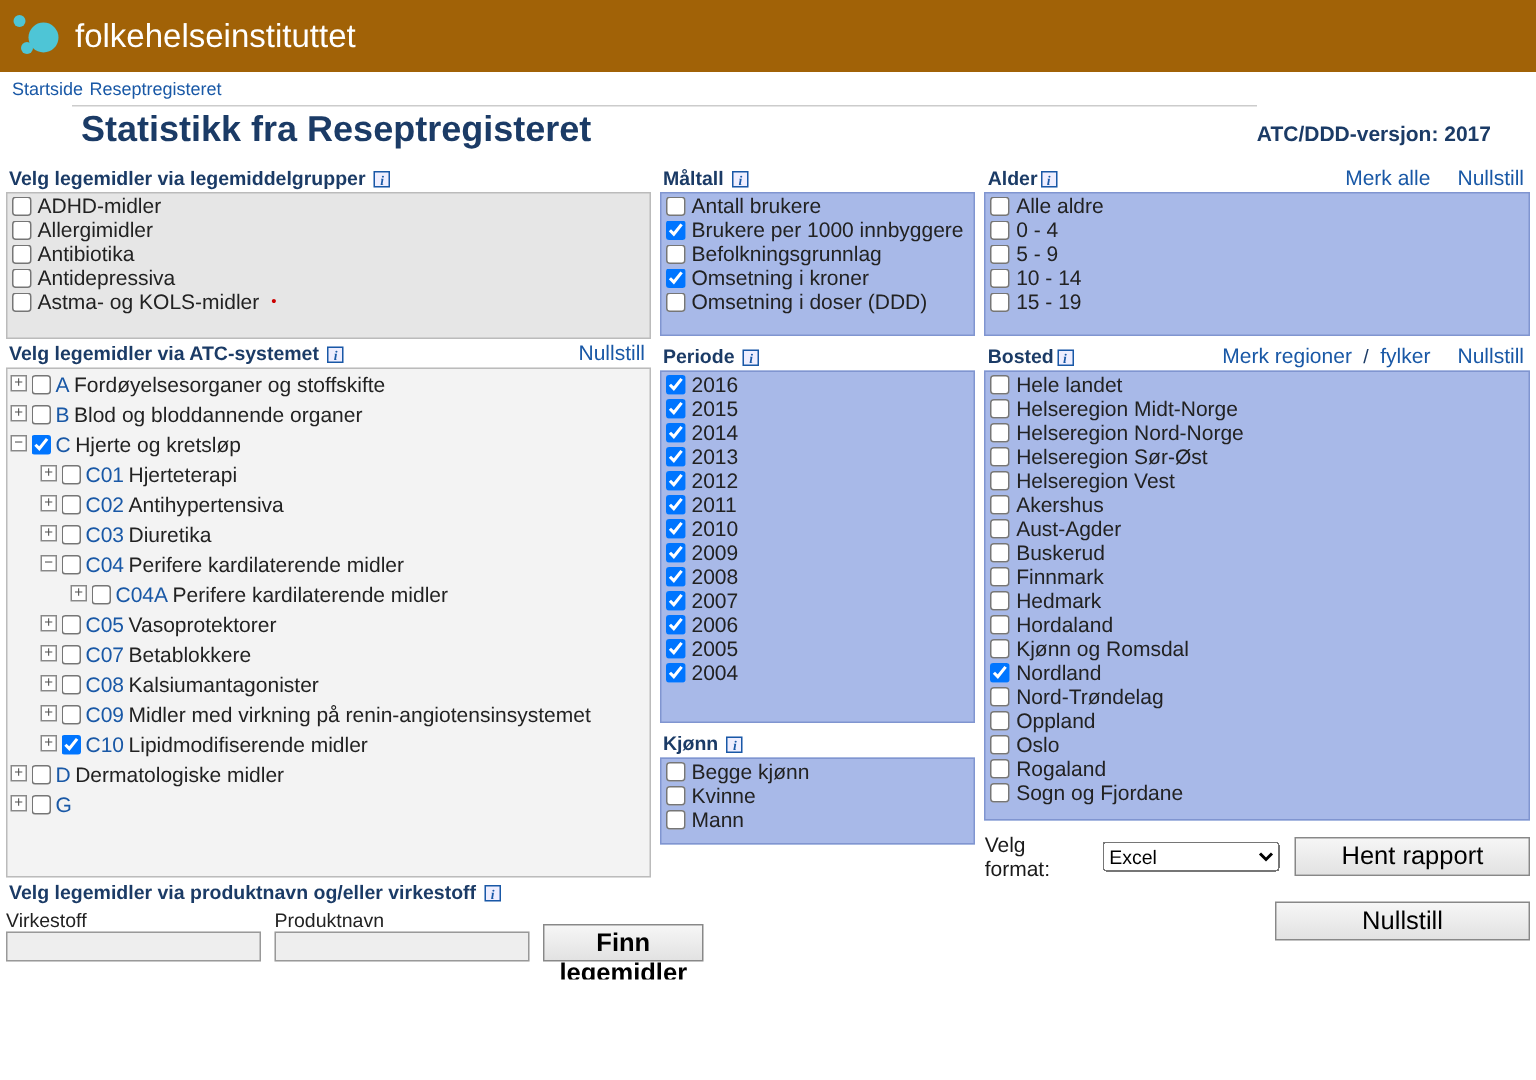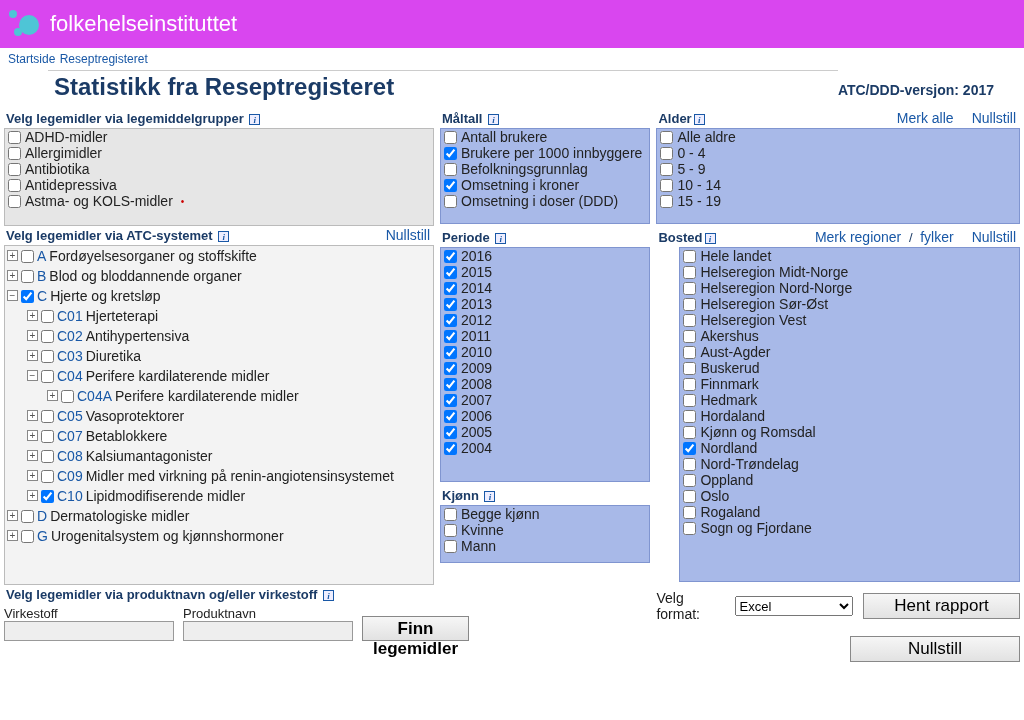--- a/index.html
+++ b/index.html
@@ -1,17 +1,17 @@
 <!DOCTYPE html>
 <html><head>
 <meta charset="utf-8">
 <style>
 * { box-sizing: border-box; margin: 0; padding: 0; }
 body { font-family: Verdana, Arial, sans-serif; font-size: 13px; color: #1a1a1a; background: #fff; width: 1024px; }
-.topbar { background: #d946ef; height: 48px; display: flex; align-items: center; padding: 0 6px; }
+.topbar { background: #a16207; height: 48px; display: flex; align-items: center; padding: 0 6px; }
 .logo { display: flex; align-items: center; color: #fff; font-size: 22px; font-weight: 400; }
 .logo-icon { width: 40px; height: 40px; margin-right: 4px; position: relative; }
 .logo-icon::before { content:""; position:absolute; right:7px; top:11px; width:20px; height:20px; border-radius:50%; background:#4ec5d6; }
 .logo-icon::after { content:""; position:absolute; left:3px; top:6px; width:8px; height:8px; border-radius:50%; background:#4ec5d6; box-shadow: 5px 18px 0 0 #4ec5d6; }
 .breadcrumb { padding: 4px 8px; font-size: 12px; }
 .breadcrumb a { color:#1958a6; text-decoration:none; }
 h1.page-title { color:#1b3b66; font-size: 24px; font-weight:700; padding: 2px 6px 8px; border-top:1px solid #ccc; }
 .version { float:right; color:#1b3b66; font-size:14px; font-weight:700; padding-top:6px; padding-right:30px;}
 .frame { display:flex; gap:6px; padding:0 4px 10px; }
 .col1 { width:430px; }
@@ -35,21 +35,21 @@
 .tree .lbl { color:#222; }
 .tree ul ul { padding-left:20px; }
 .tree ul ul ul { padding-left:20px; }
 .bluebox { background:#a8b9e8; border:1px solid #8095d0; font-size:14px; color:#222; overflow-y:auto; }
 .bluebox .li { display:flex; align-items:center; padding:0 3px; gap:2px; }
 .bluebox .li input { margin:0 2px 0 0; }
 .col2 .maltall { height:96px; overflow-y:scroll;}
 .col2 .periode { height:235px; }
 .col2 .kjonn { height:58px; }
 .col3 .alder { height:96px; overflow-y:scroll;}
-.col3 .bosted { height:335px; overflow-y:scroll;margin-left:23px;}
+.col3 .bosted { height:300px; overflow-y:scroll;}
 .sep { color:#1b3b66; margin:0 4px; }
 .bottom-row { display:flex; align-items:flex-end; gap:9px; padding:2px 0;}
 .fld { display:flex; flex-direction:column; }
 .fld label { font-size:13px; color:#222;}
 .fld input { width:170px; height:20px; border:1px solid #999; background:#eee; padding:1px 3px; font-size:12px;}
 .btn { background:linear-gradient(#f6f6f6,#e2e2e2); border:1px solid #888; font-size:17px; padding:2px 10px; cursor:pointer; }
 .col1 .btn { height:25px;font-weight:bold;}
 .format-row { margin-top:8px; display:flex; align-items:center; gap:10px; }
 .format-row label { font-size:14px; }
 .format-row select { width:130px; font-size:13px; height:20px;}
@@ -232,21 +232,20 @@
               <input type="checkbox" class="cb" style="">
               <span class="code">D</span>
               <span class="lbl">Dermatologiske midler</span>
             </div>
           </li>
           <li>
             <div class="row">
               <span class="toggle">+</span>
               <input type="checkbox" class="cb" style="">
               <span class="code">G</span>
-              <span class="lbl">Urogenitalsystem og kjønnshormoner</span>
             </div>
           </li>
         </ul>
       </div>
 
     <div class="section-head">
       <span>Velg legemidler via produktnavn og/eller virkestoff</span>
       <span class="info-icon">i</span>
     </div>
     <div class="bottom-row">

